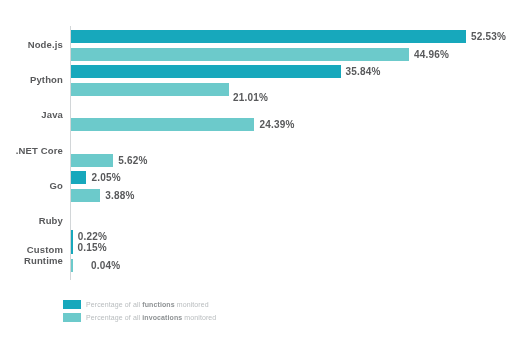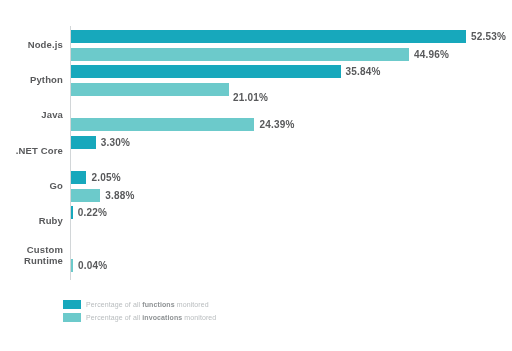--- a/index.html
+++ b/index.html
@@ -150,48 +150,52 @@
         </div>
         <div class="bar-group" style="top: 100.4px;">
           <div class="cat-label one-line">Java</div>
           <div class="bar-row row-b" style="width: 263.413px;">
             <div class="bar series-invocations" style="width: 183.413px;"></div>
             <div class="bar-value" style="left: 188.413px;">24.39%</div>
           </div>
         </div>
         <div class="bar-group" style="top: 135.6px;">
           <div class="cat-label one-line">.NET Core</div>
-          <div class="bar-row row-a" style="width: 104.816px;">
-            <div class="bar series-functions" style="width: 24.816px;"></div>
-            <div class="bar-value" style="left: 29.816px;">3.30%</div>
+          <div class="bar-row row-b" style="width: 122.262px;">
+            <div class="bar series-invocations" style="width: 42.2624px;"></div>
+            <div class="bar-value" style="left: 47.2624px;">5.62%</div>
           </div>
         </div>
         <div class="bar-group" style="top: 170.8px;">
           <div class="cat-label one-line">Go</div>
           <div class="bar-row row-a" style="width: 95.416px;">
             <div class="bar series-functions" style="width: 15.416px;"></div>
             <div class="bar-value" style="left: 20.416px;">2.05%</div>
           </div>
           <div class="bar-row row-b" style="width: 109.178px;">
             <div class="bar series-invocations" style="width: 29.1776px;"></div>
             <div class="bar-value" style="left: 34.1776px;">3.88%</div>
           </div>
         </div>
         <div class="bar-group" style="top: 206px;">
           <div class="cat-label one-line">Ruby</div>
-          <div class="bar-row row-a" style="width: 81.6544px;">
+          <div class="bar-row row-a" style="width: 81.6544px; margin-top: 24px;">
             <div class="bar series-functions" style="width: 1.6544px;"></div>
             <div class="bar-value" style="left: 6.6544px;">0.22%</div>
           </div>
         </div>
         <div class="bar-group" style="top: 241.2px;">
           <div class="cat-label two-line">Custom<br>Runtime</div>
+          <div class="bar-row row-a" style="width: 81.6px;">
+            <div class="bar series-functions" style="width: 1.6px;"></div>
+            <div class="bar-value" style="left: 6.6px;">0.15%</div>
+          </div>
           <div class="bar-row row-b" style="width: 81.6px;">
             <div class="bar series-invocations" style="width: 1.6px;"></div>
-            <div class="bar-value" style="left: 7px;">0.04%</div>
+            <div class="bar-value" style="left: 20px;">0.04%</div>
           </div>
         </div>
       </div>
   </div>
 
   <div id="legend">
       <div class="legend-item">
         <span class="legend-swatch series-functions"></span>
         <span class="legend-text">Percentage of all <b>functions</b> monitored</span>
       </div>

